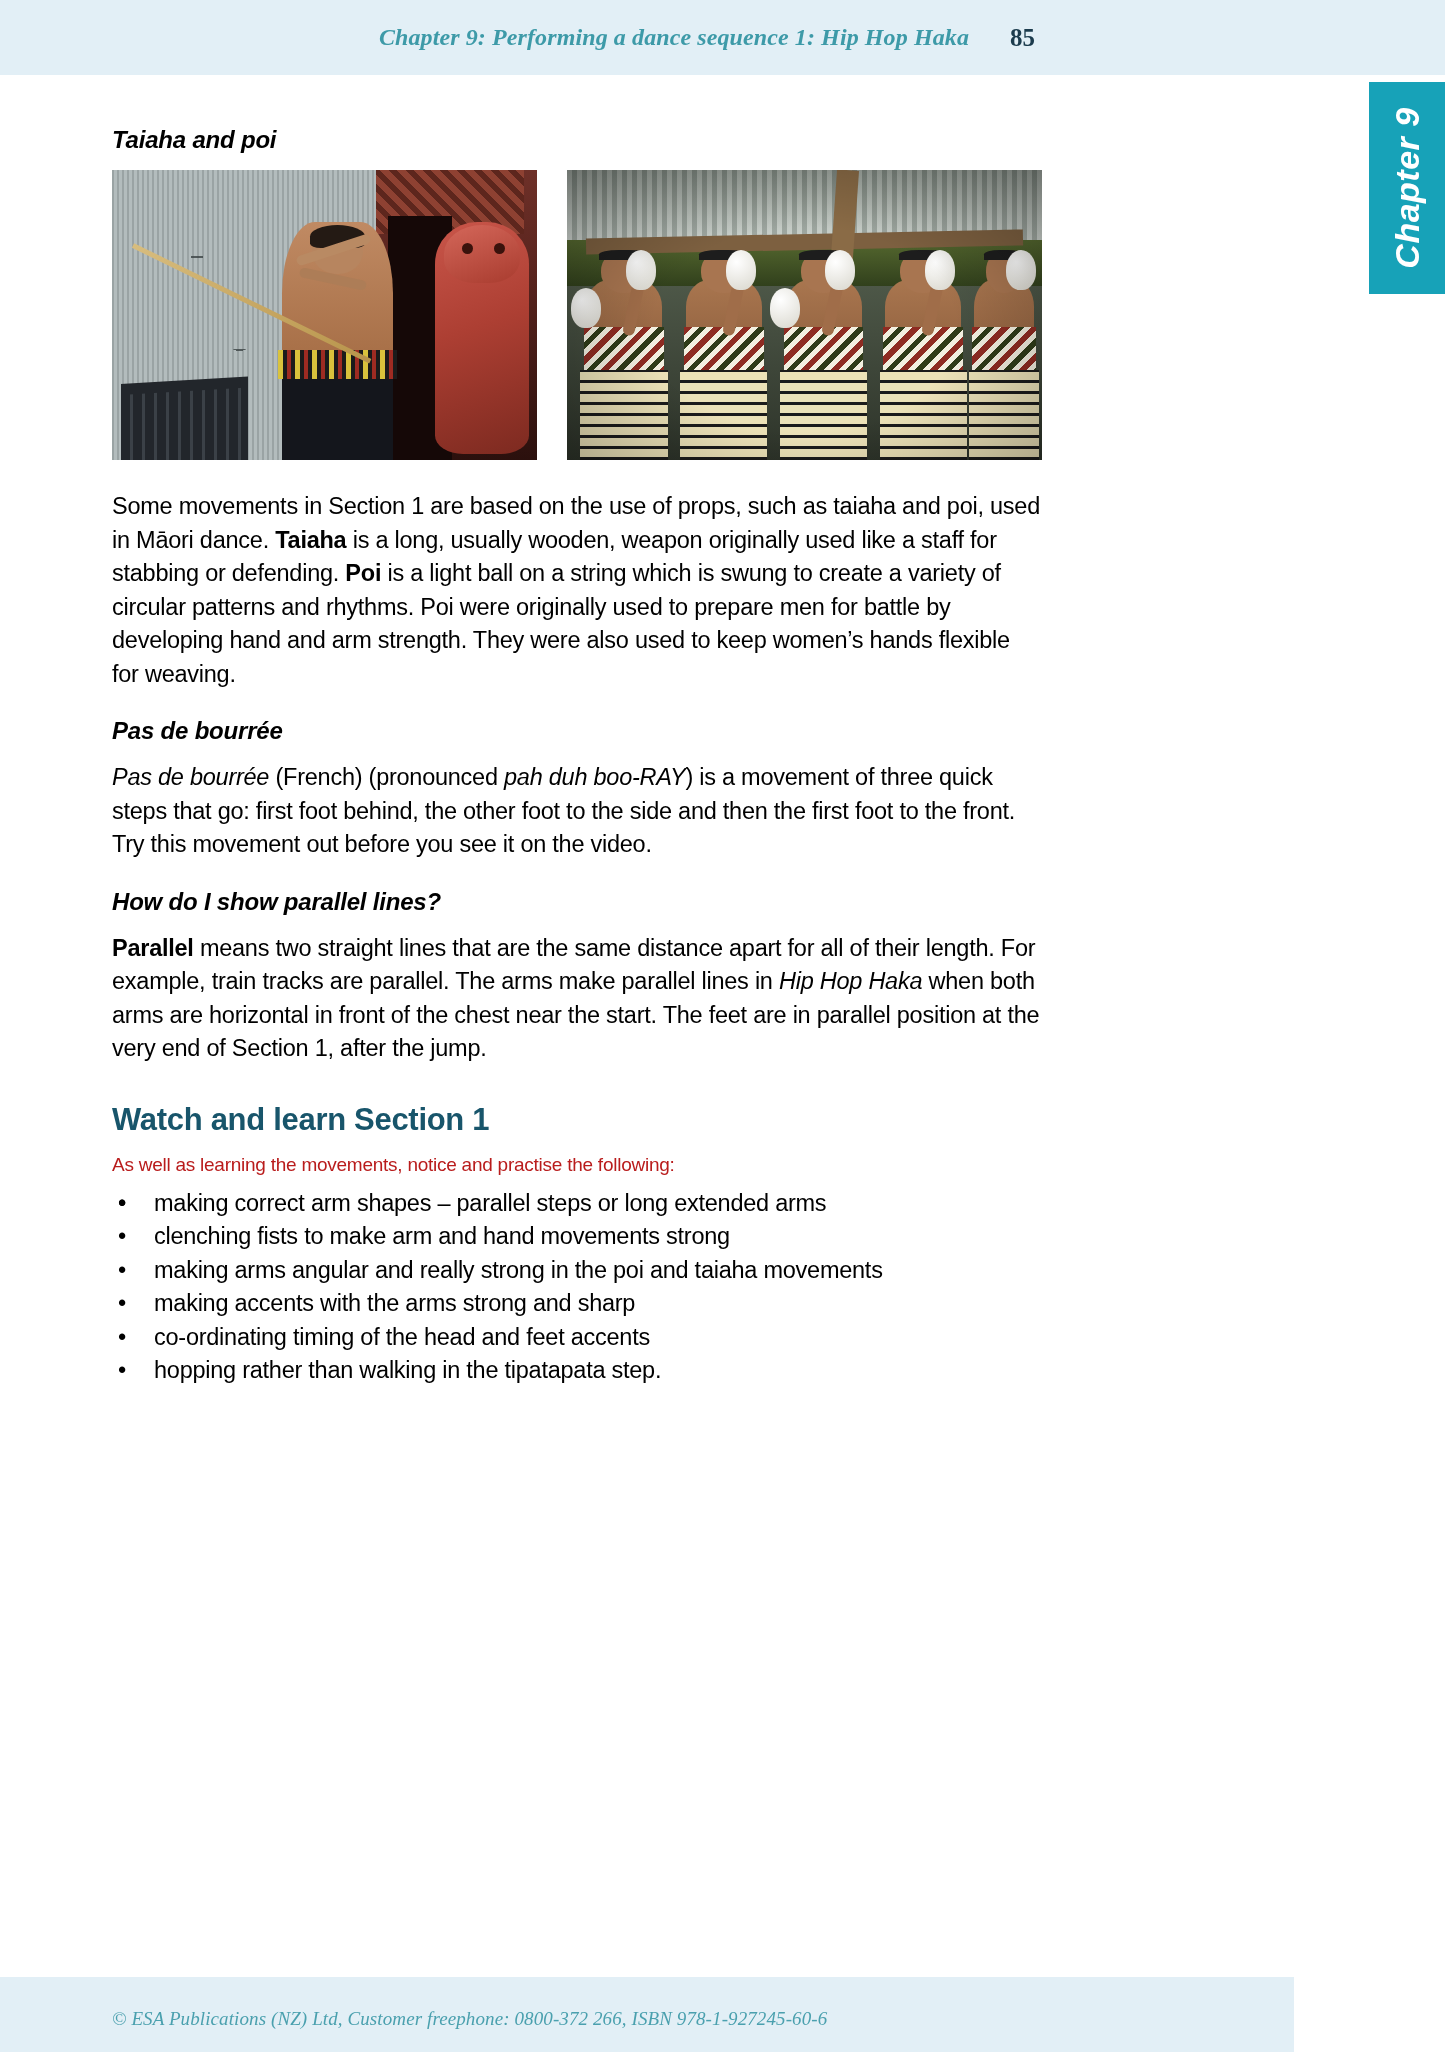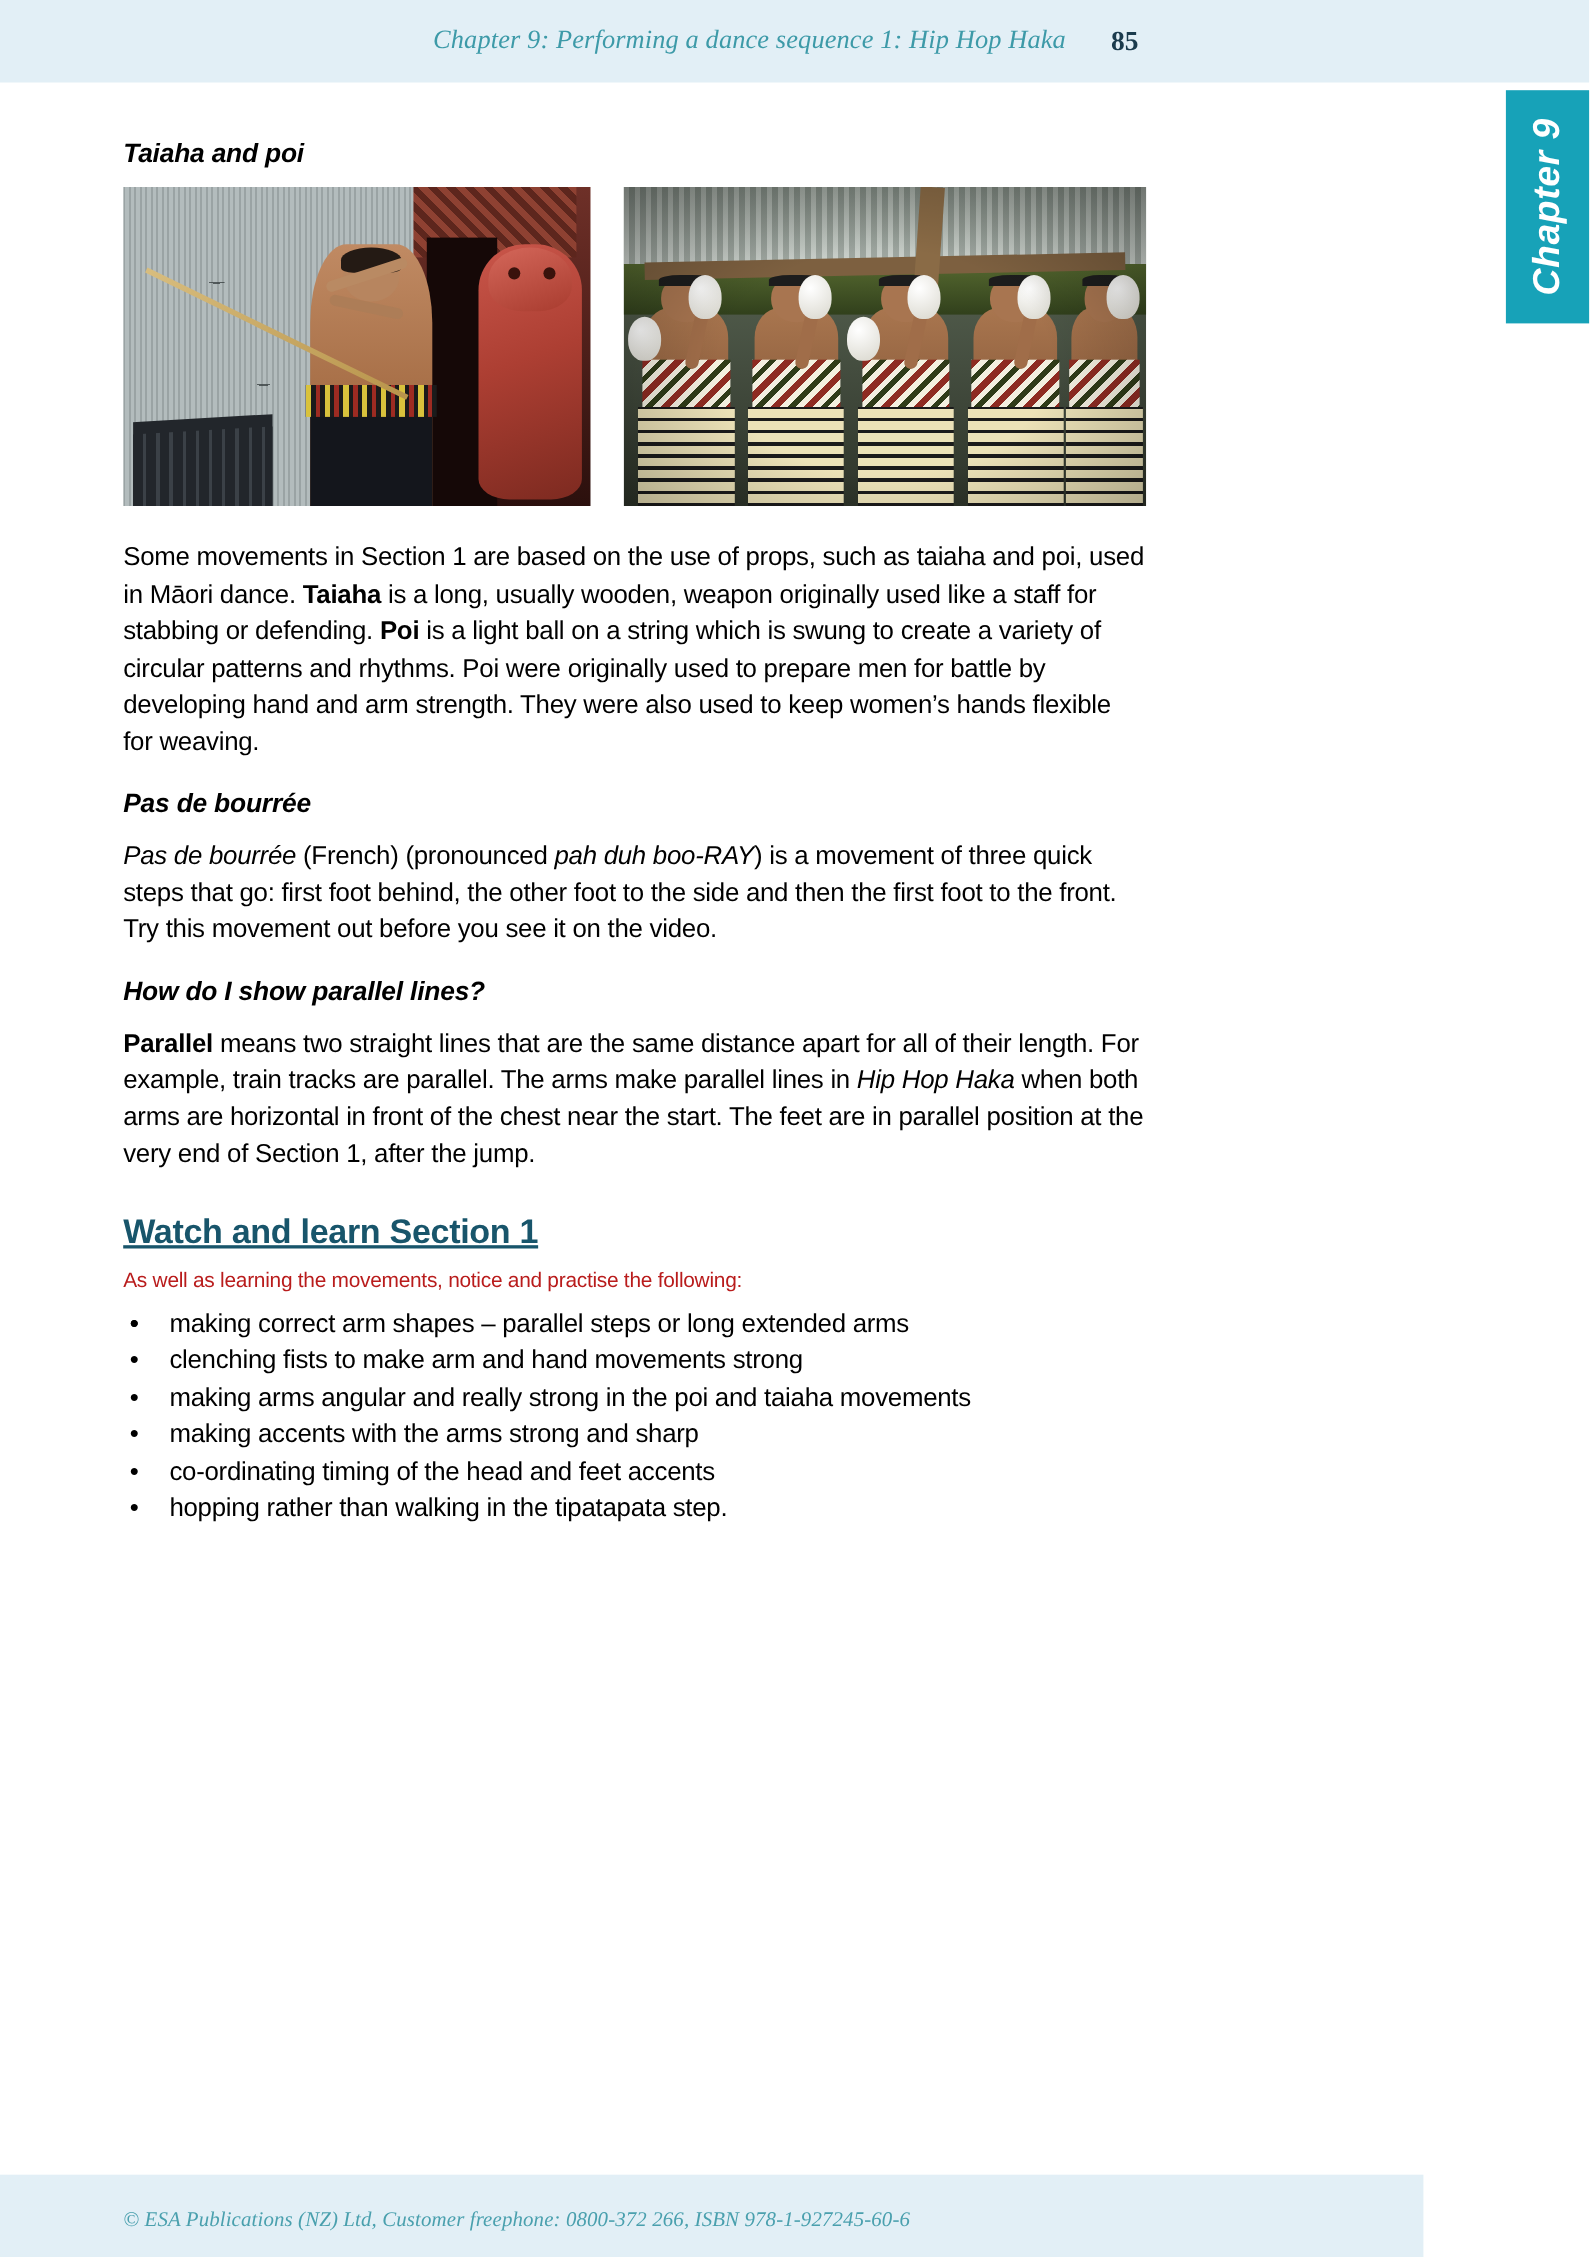--- a/index.html
+++ b/index.html
@@ -31,21 +31,21 @@
     height: 75px;
     display: flex;
     align-items: center;
     justify-content: flex-end;
     padding-right: 410px;
     box-sizing: border-box;
   }
   .header-title {
     font-family: "Liberation Serif", serif;
     font-style: italic;
-    font-weight: normal;
+    font-weight: bold;
     font-size: 24px;
     color: #3d9aa8;
     letter-spacing: 0.1px;
     white-space: nowrap;
   }
   .header-pageno {
     font-family: "Liberation Serif", serif;
     font-weight: bold;
     font-size: 25px;
     color: #1b3b4d;
@@ -290,21 +290,20 @@
   .body-p b { font-weight: bold; }
   .body-p i { font-style: italic; }
 
   .section-head {
     font-family: "Liberation Sans", sans-serif;
     font-weight: bold;
     font-size: 31px;
     color: #18556b;
     margin: 36px 0 10px 0;
     letter-spacing: -0.3px;
-    text-decoration: underline;
   }
 
   .lead-line {
     font-family: "Liberation Sans", sans-serif;
     font-size: 19px;
     line-height: 33px;
     color: #b91c1c;
     margin: 0 0 6px 0;
     letter-spacing: -0.25px;
   }

